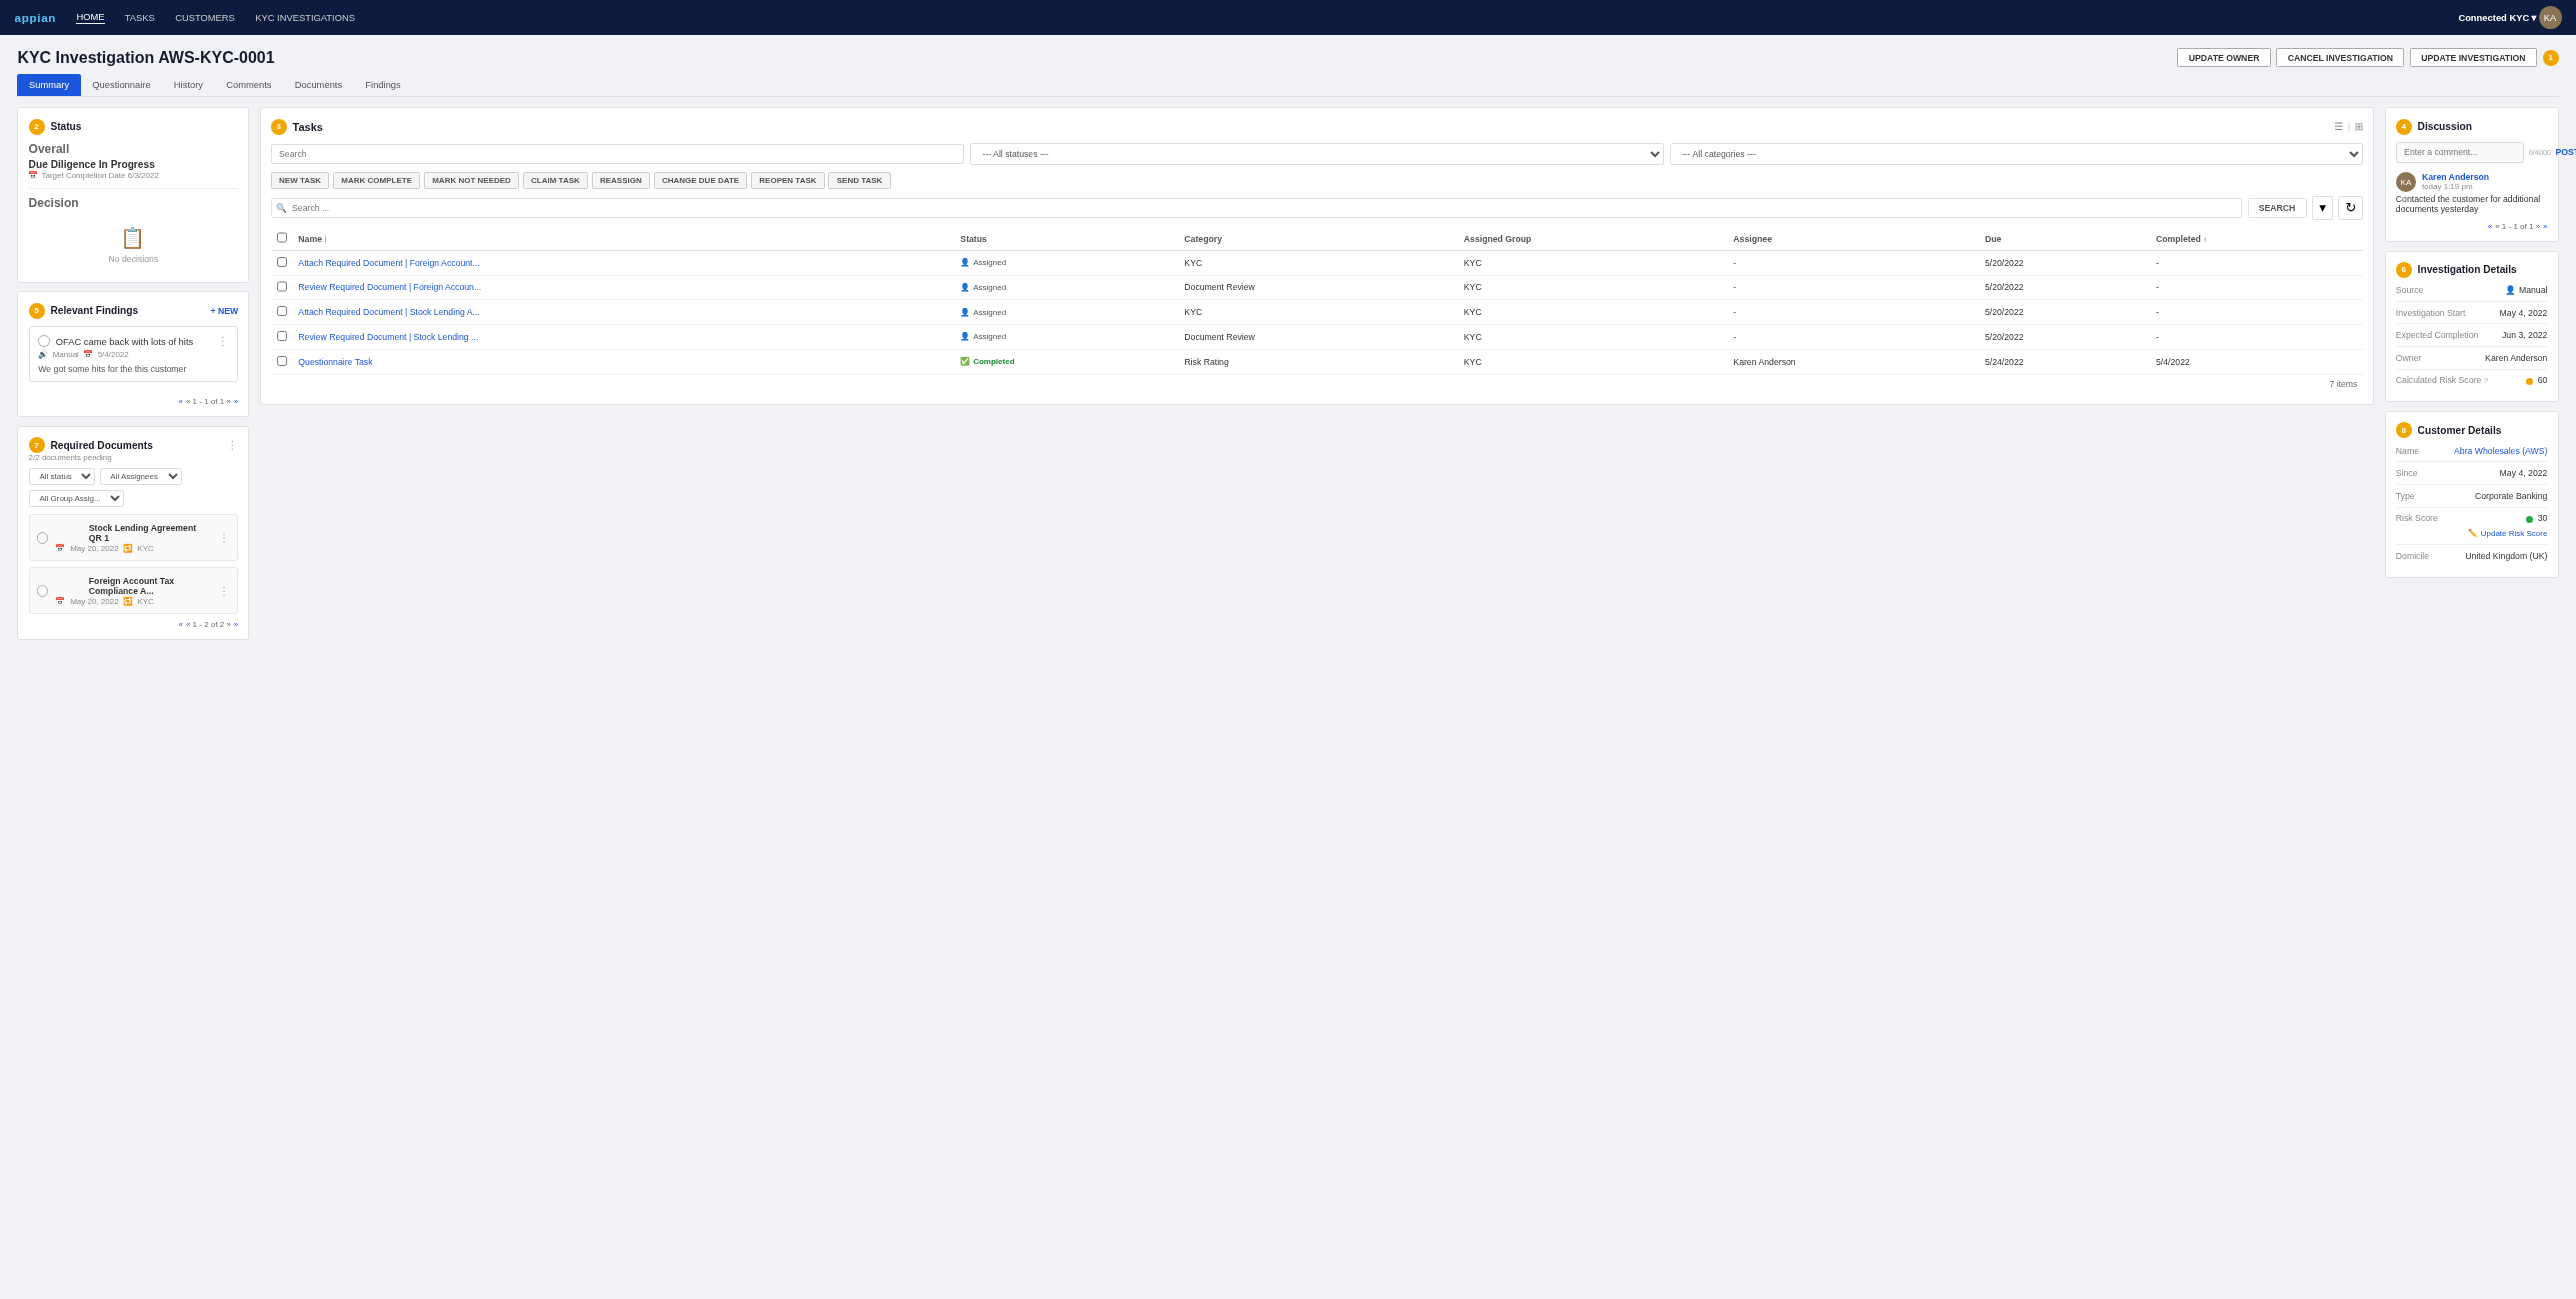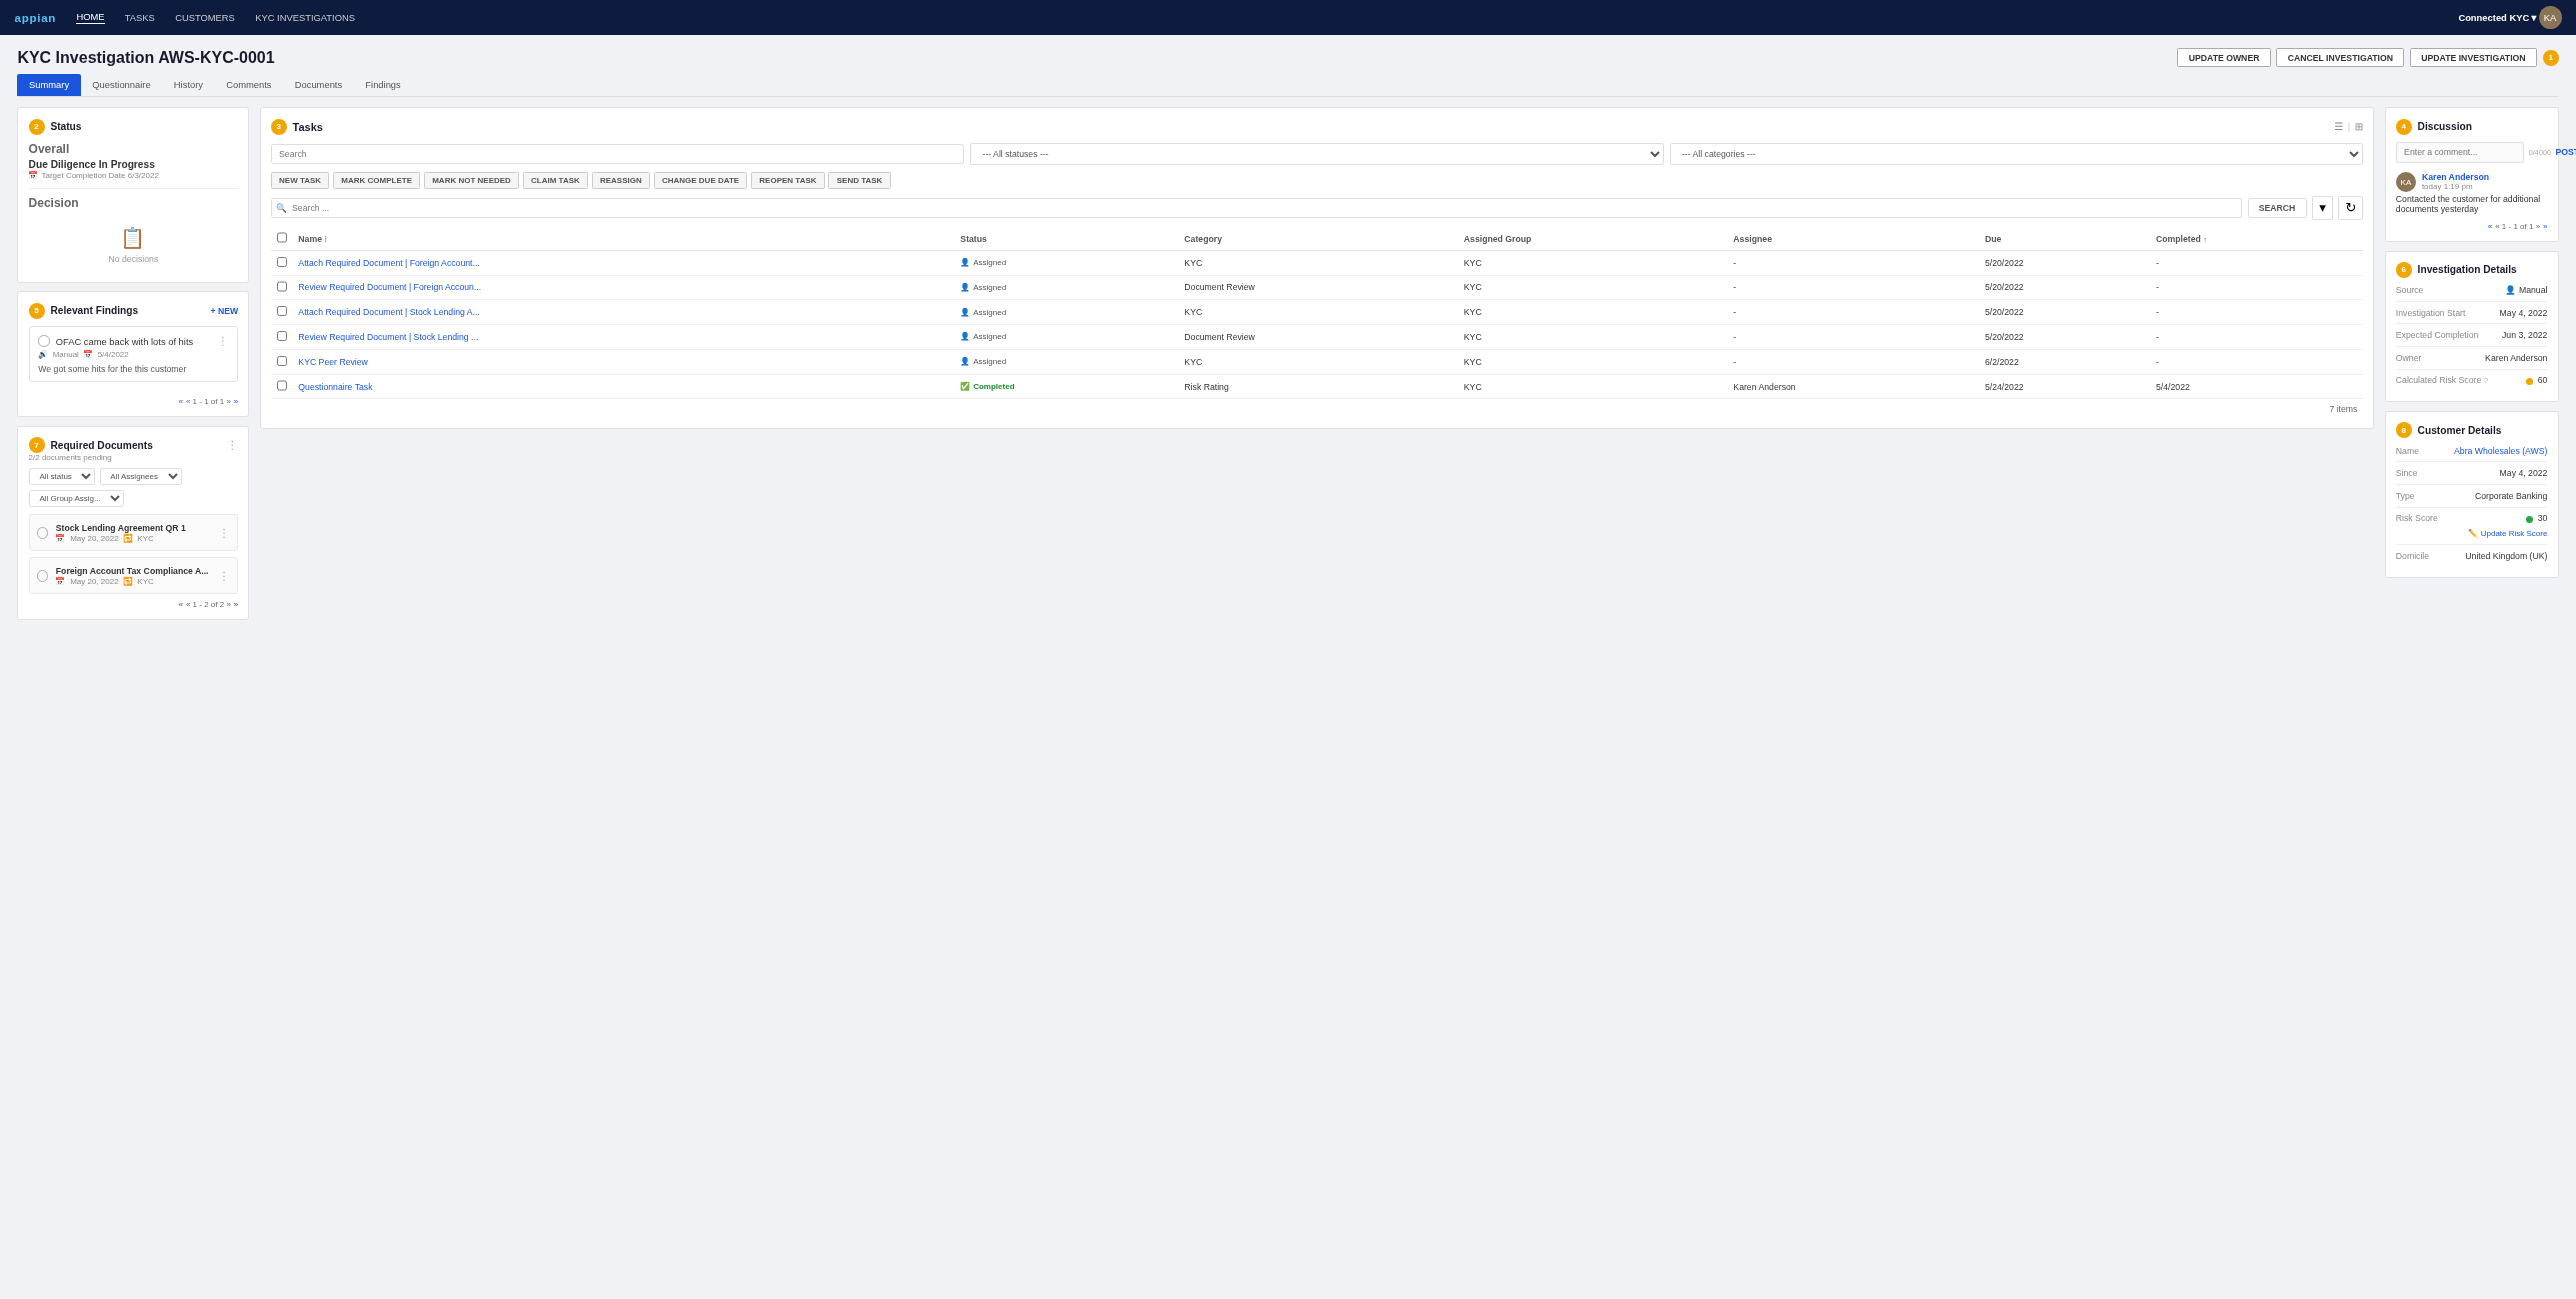--- a/index.html
+++ b/index.html
@@ -130,21 +130,21 @@
     .filter-select {
       border: 0.7px solid #ddd; border-radius: 2.2px; padding: 2.2px 5.8px; font-size: 8px;
       color: #555; background: #fff; cursor: pointer;
     }
     .doc-item {
       display: flex; align-items: center; gap: 7.3px;
       border: 0.7px solid #e8e8e8; border-radius: 2.9px; padding: 7.3px;
       margin-bottom: 5.8px; background: #fafafa;
     }
     .doc-info { flex: 1; }
-    .doc-name { font-size: 8.7px; font-weight: 600; color: #333; }
+    .doc-name { font-size: 8.7px; font-weight: 600; color: #333; margin-left: 33px; }
     .doc-meta { font-size: 8px; color: #888; display: flex; align-items: center; gap: 4.4px; margin-top: 1.5px; }
     .tasks-title { font-size: 11px; font-weight: 700; color: #1a1a2e; }
     .tasks-filters { display: flex; gap: 5.8px; margin-bottom: 7.3px; flex-wrap: wrap; align-items: center; }
     .task-search-input {
       border: 0.7px solid #ddd; border-radius: 2.2px; padding: 3.6px 7.3px; font-size: 8.7px;
       flex: 1; min-width: 87px; color: #555;
     }
     .task-select {
       border: 0.7px solid #ddd; border-radius: 2.2px; padding: 3.6px 7.3px; font-size: 8.7px;
       color: #555; background: #fff; cursor: pointer; flex: 1;
@@ -503,34 +503,20 @@
       </td>
       <td>Document Review</td>
       <td>KYC</td>
       <td>-</td>
       <td>5/20/2022</td>
       <td>-</td>
     </tr>
               <tr>
       <td><input type="checkbox" class="cb" style=""></td>
       <td>
-        <a class="task-link">KYC Peer Review</a>
-      </td>
-      <td>
-        <span class="status-assigned"><span>👤</span>Assigned</span>
-      </td>
-      <td>KYC</td>
-      <td>KYC</td>
-      <td>-</td>
-      <td>6/2/2022</td>
-      <td>-</td>
-    </tr>
-              <tr>
-      <td><input type="checkbox" class="cb" style=""></td>
-      <td>
         <a class="task-link">Questionnaire Task</a>
       </td>
       <td>
         <span class="status-completed"><span>✅</span>Completed</span>
       </td>
       <td>Risk Rating</td>
       <td>KYC</td>
       <td>Karen Anderson</td>
       <td>5/24/2022</td>
       <td>5/4/2022</td>

